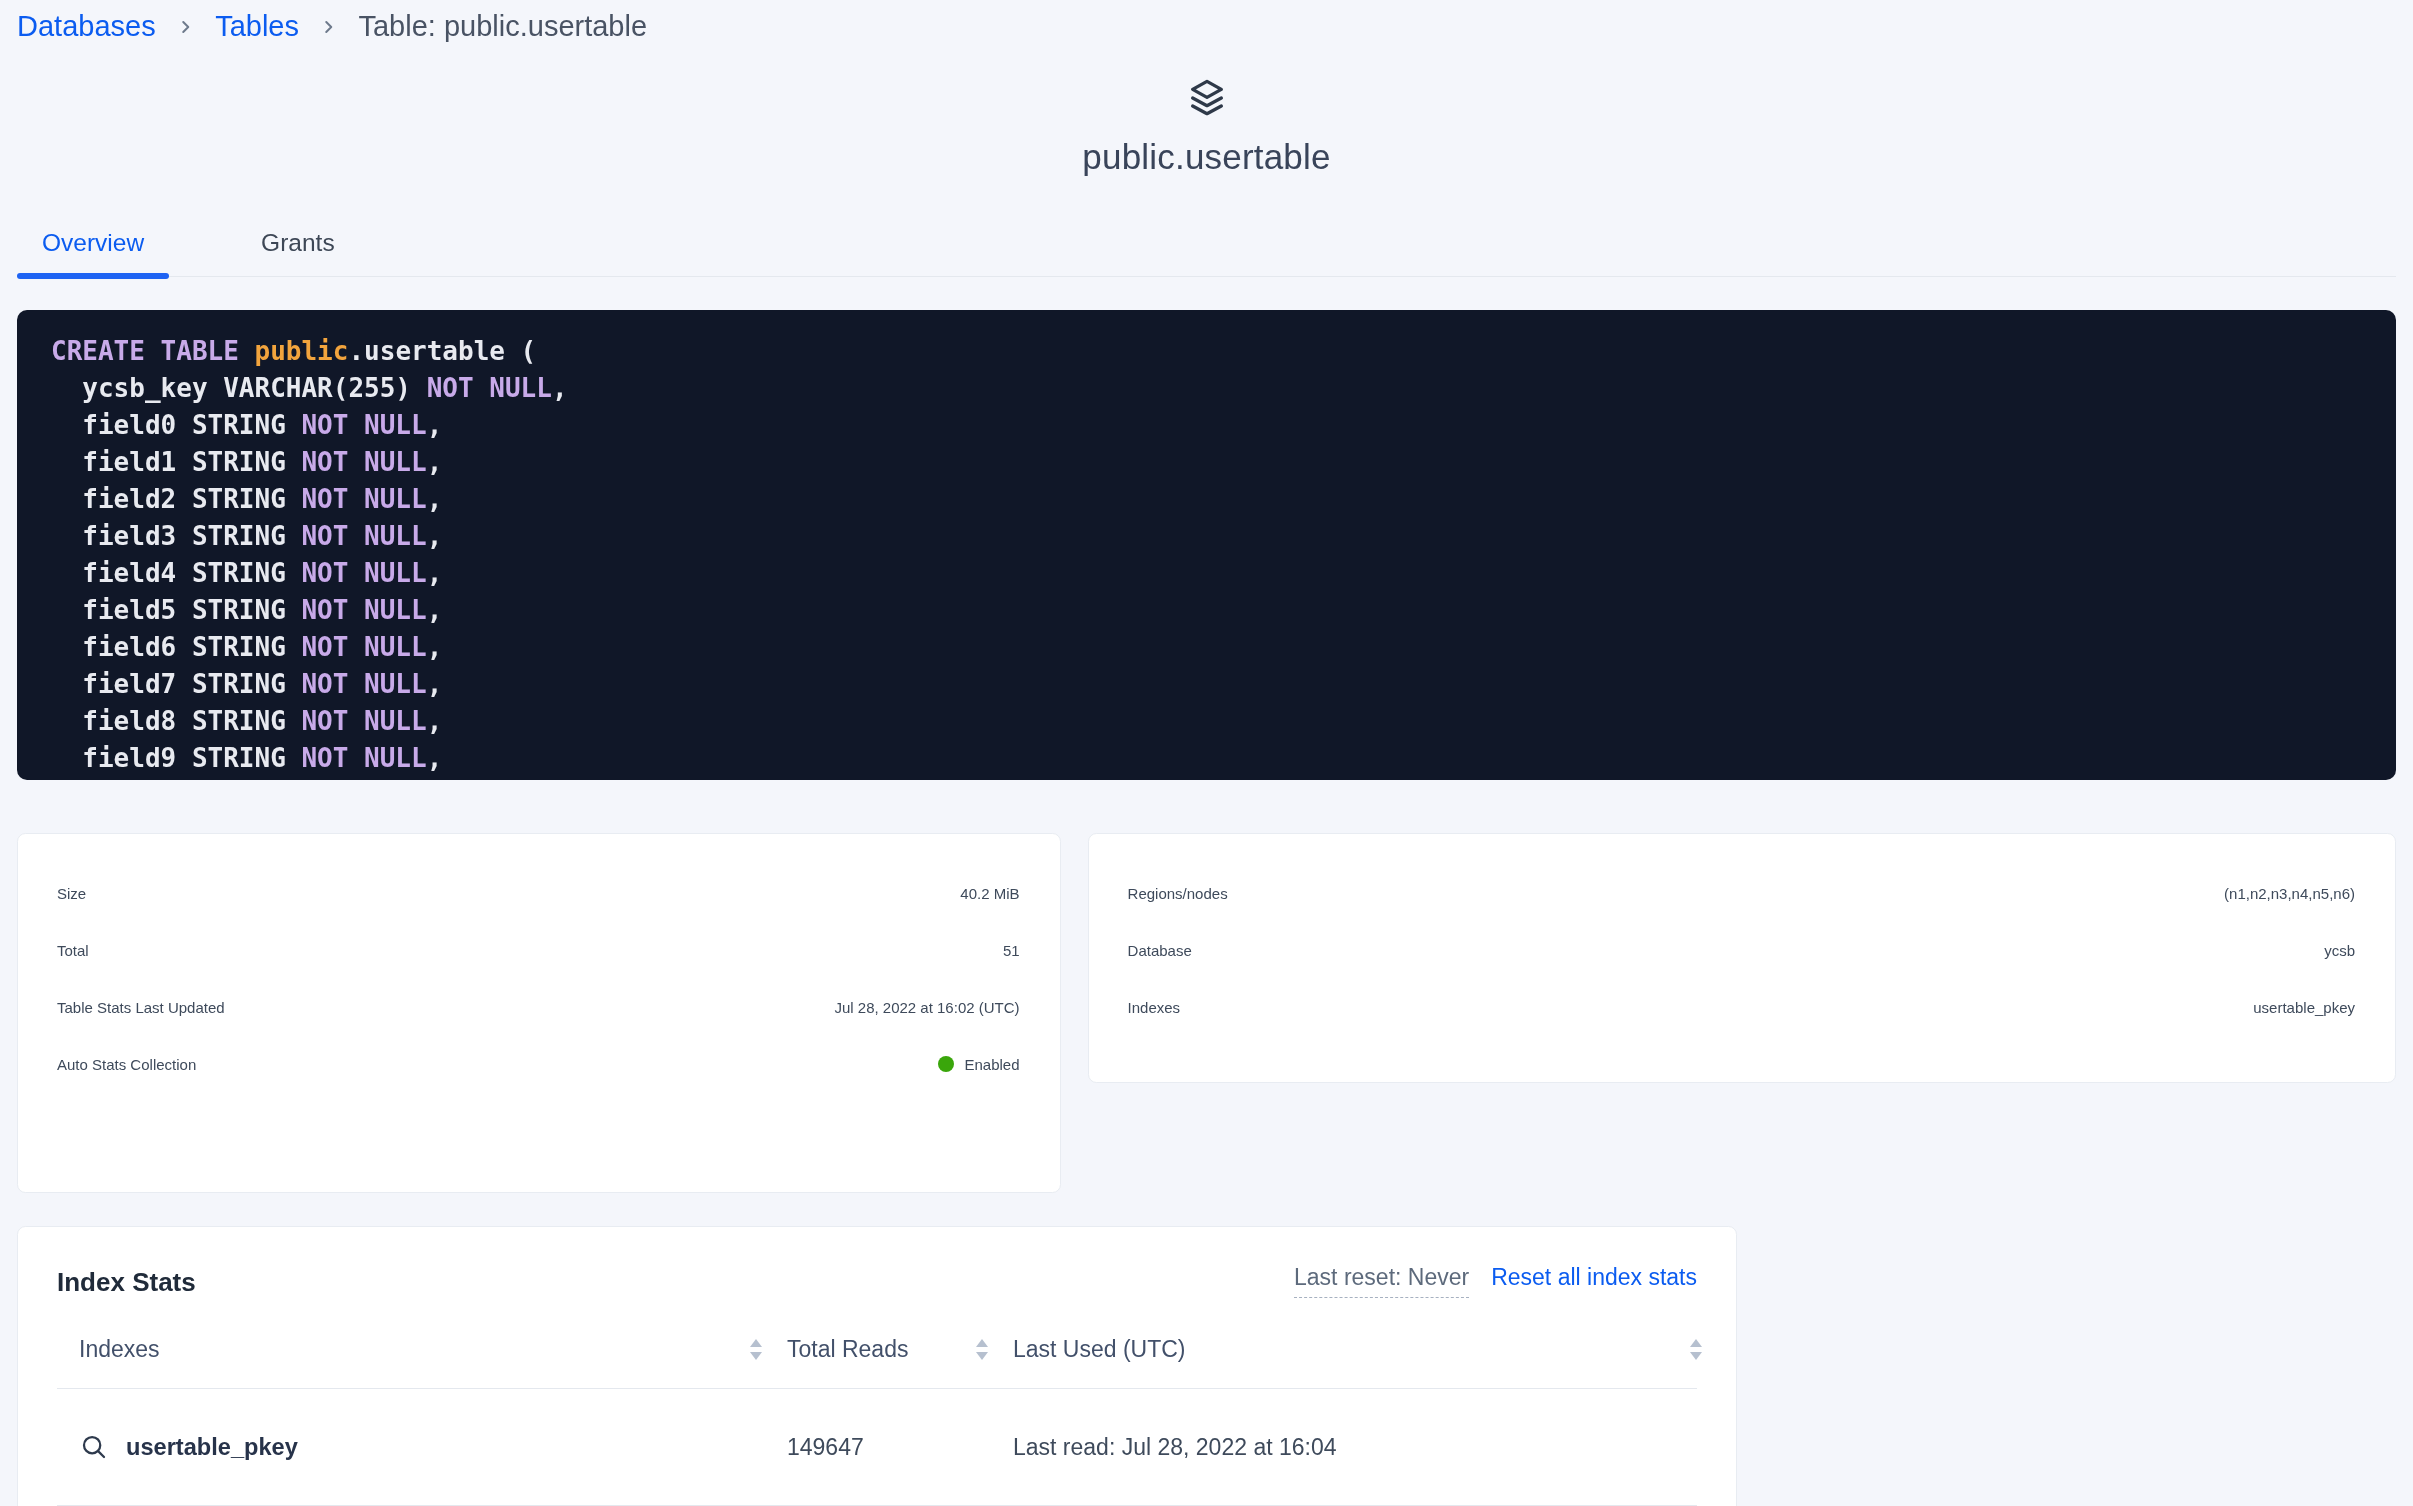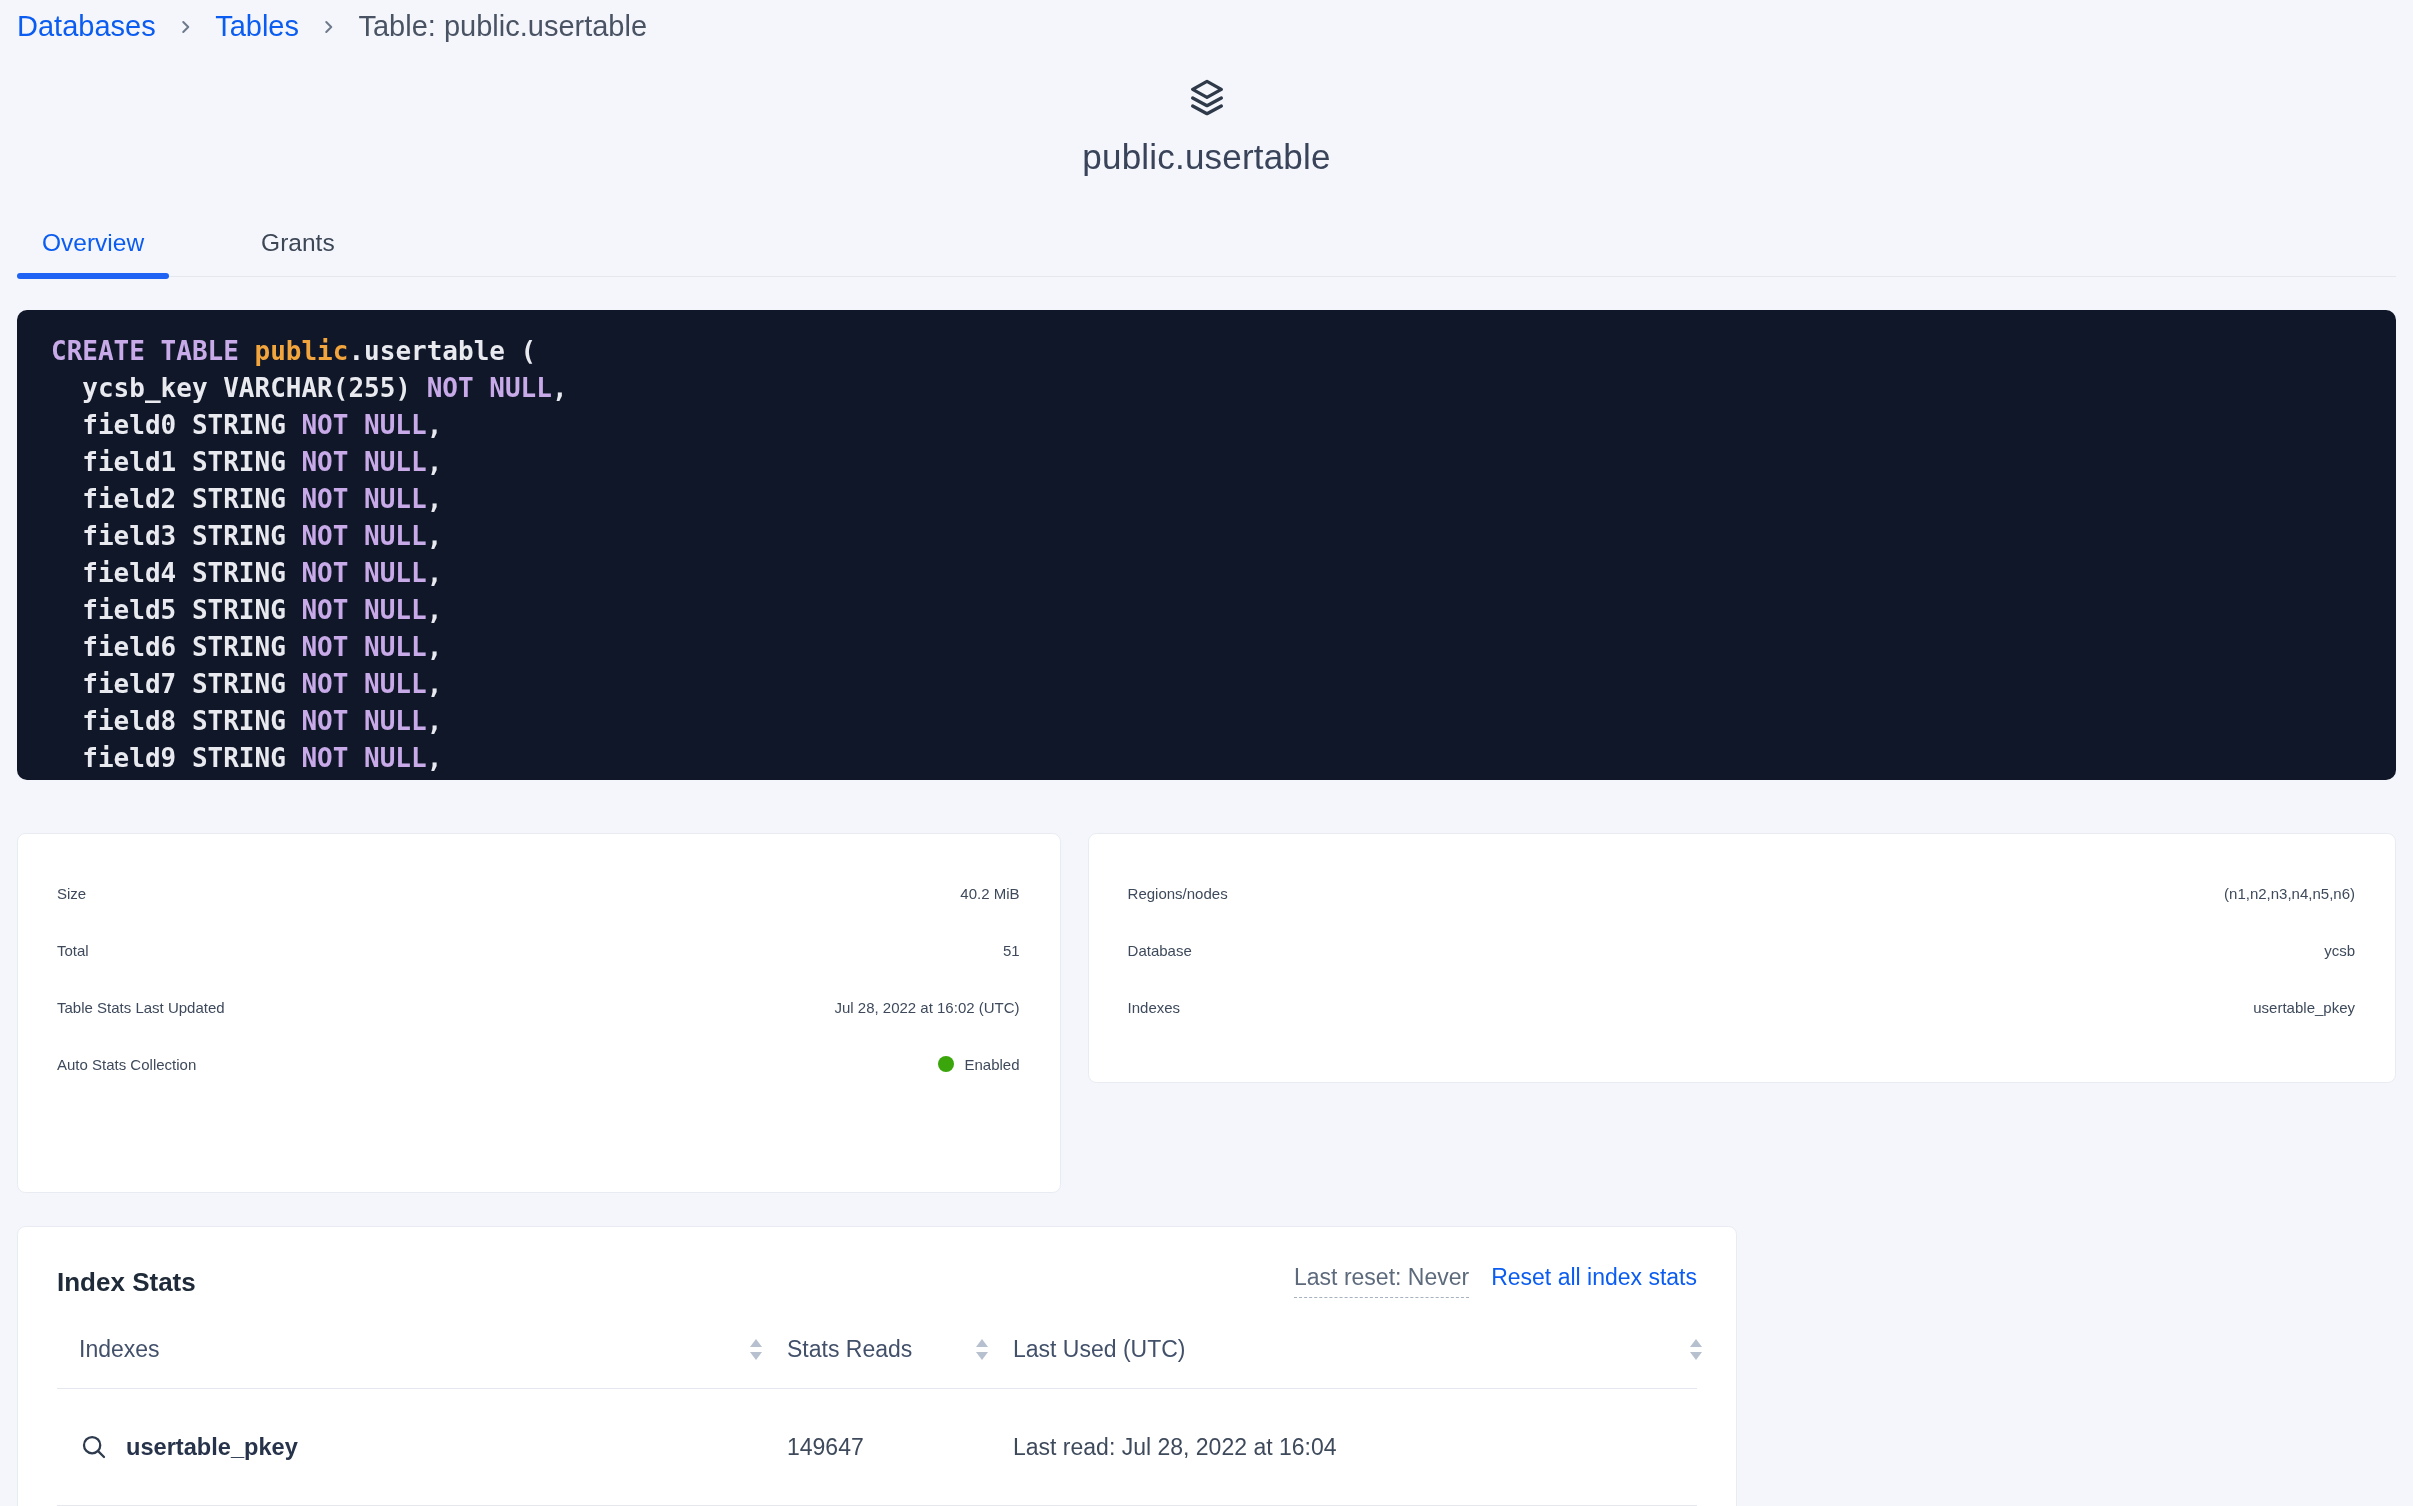--- a/index.html
+++ b/index.html
@@ -214,21 +214,21 @@
     <div class="is-table">
       <div class="is-thead">
         <div class="th-cell">
           <span>Indexes</span>
           <span class="sort-arrows">
               <span class="arrow-up"></span>
               <span class="arrow-down"></span>
             </span>
         </div>
         <div class="th-cell">
-          <span>Stats Reads</span>
+          <span>Total Reads</span>
           <span class="sort-arrows">
               <span class="arrow-up"></span>
               <span class="arrow-down"></span>
             </span>
         </div>
         <div class="th-cell">
           <span>Last Used (UTC)</span>
         </div>
         <div class="th-cell">
           <span class="sort-arrows">

